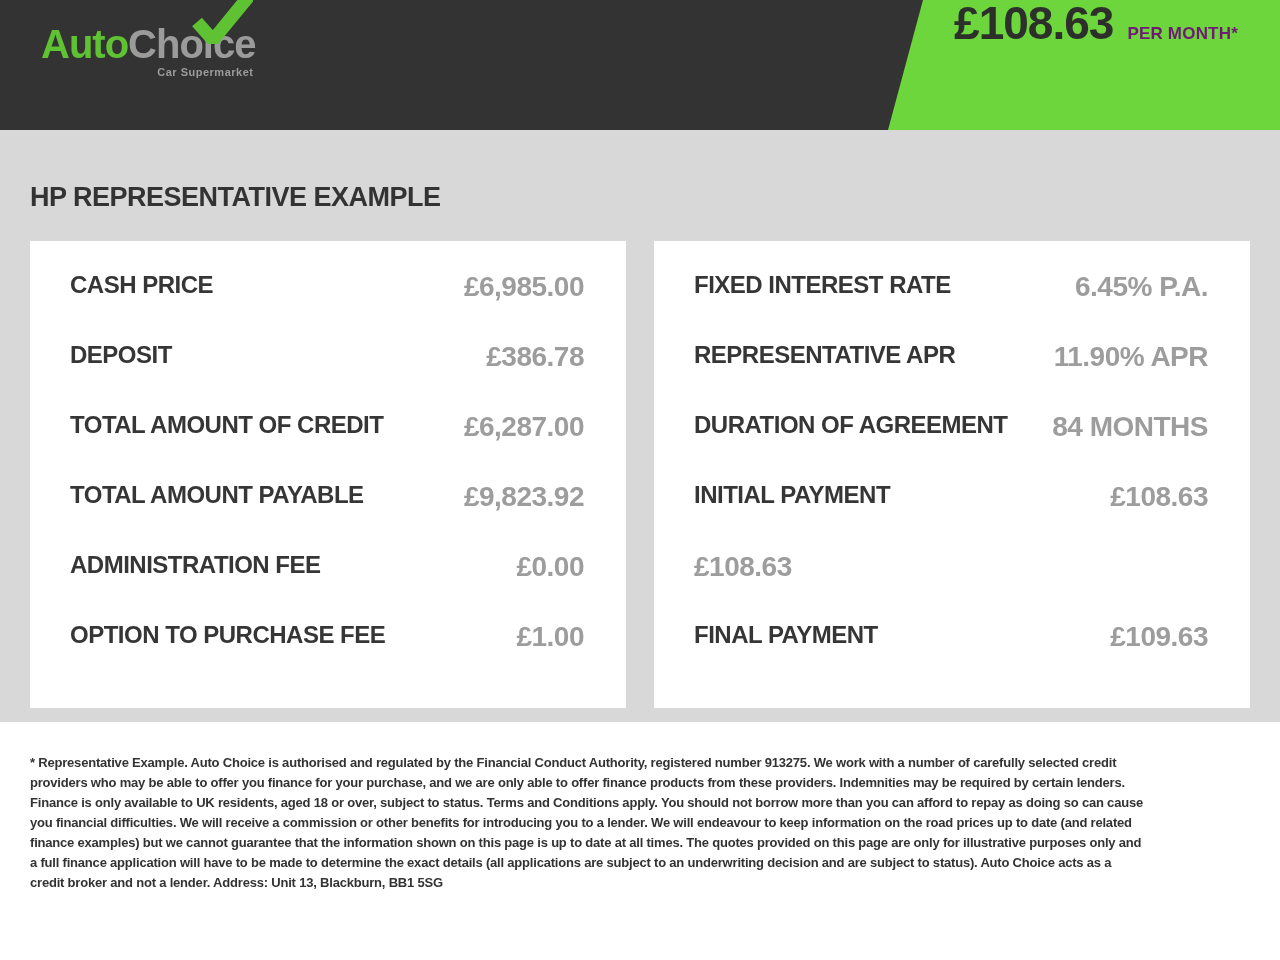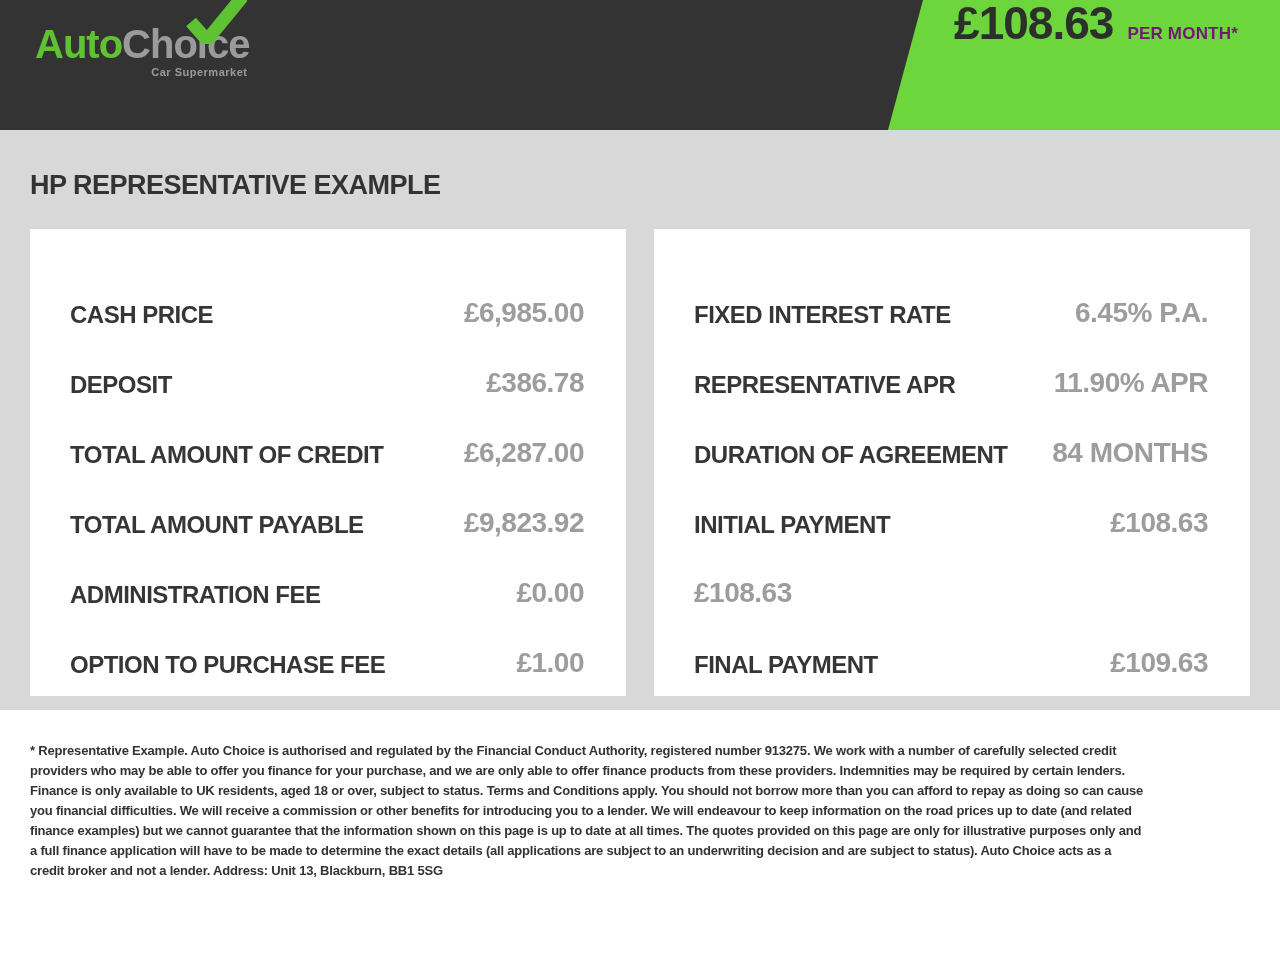--- a/index.html
+++ b/index.html
@@ -14,21 +14,21 @@
 
   
   .header {
     position: relative;
     height: 130px;
     background: #333333;
     flex: 0 0 auto;
   }
   .logo {
     position: absolute;
-    left: 35px;
+    left: 41px;
     top: 24px;
     cursor: pointer;
   }
   .logo-text {
     position: relative;
     font-size: 40px;
     font-weight: 700;
     letter-spacing: -1px;
     line-height: 1;
     white-space: nowrap;
@@ -79,41 +79,41 @@
     margin-left: 14px;
     letter-spacing: 0.2px;
   }
 
   
   .main {
     flex: 0 0 auto;
     padding: 0 30px;
   }
   .page-title {
-    margin-top: 40px;
+    margin-top: 52px;
     font-size: 27px;
     font-weight: 700;
     color: #333333;
     letter-spacing: -0.5px;
   }
   .cards {
     display: flex;
     gap: 28px;
     margin-top: 28px;
   }
   .card {
     flex: 1 1 0;
     background: #ffffff;
     padding: 30px 42px 17px 40px;
   }
   .finance-row {
     height: 70px;
     display: flex;
     justify-content: space-between;
-    align-items: flex-end;
+    align-items: flex-start;
   }
   .finance-row .row-label {
     font-size: 24px;
     font-weight: 700;
     color: #363636;
     letter-spacing: -0.5px;
     white-space: nowrap;
   }
   .finance-row .row-value {
     font-size: 28px;

